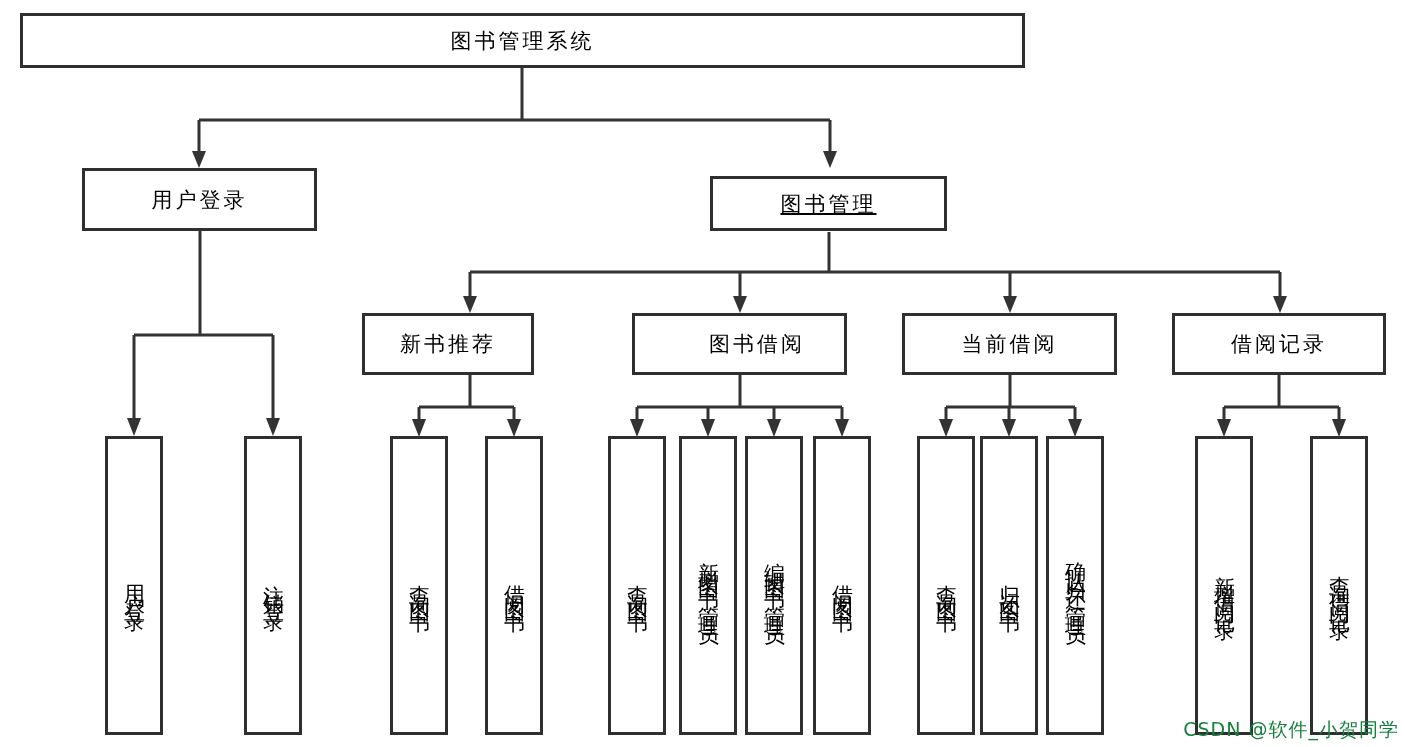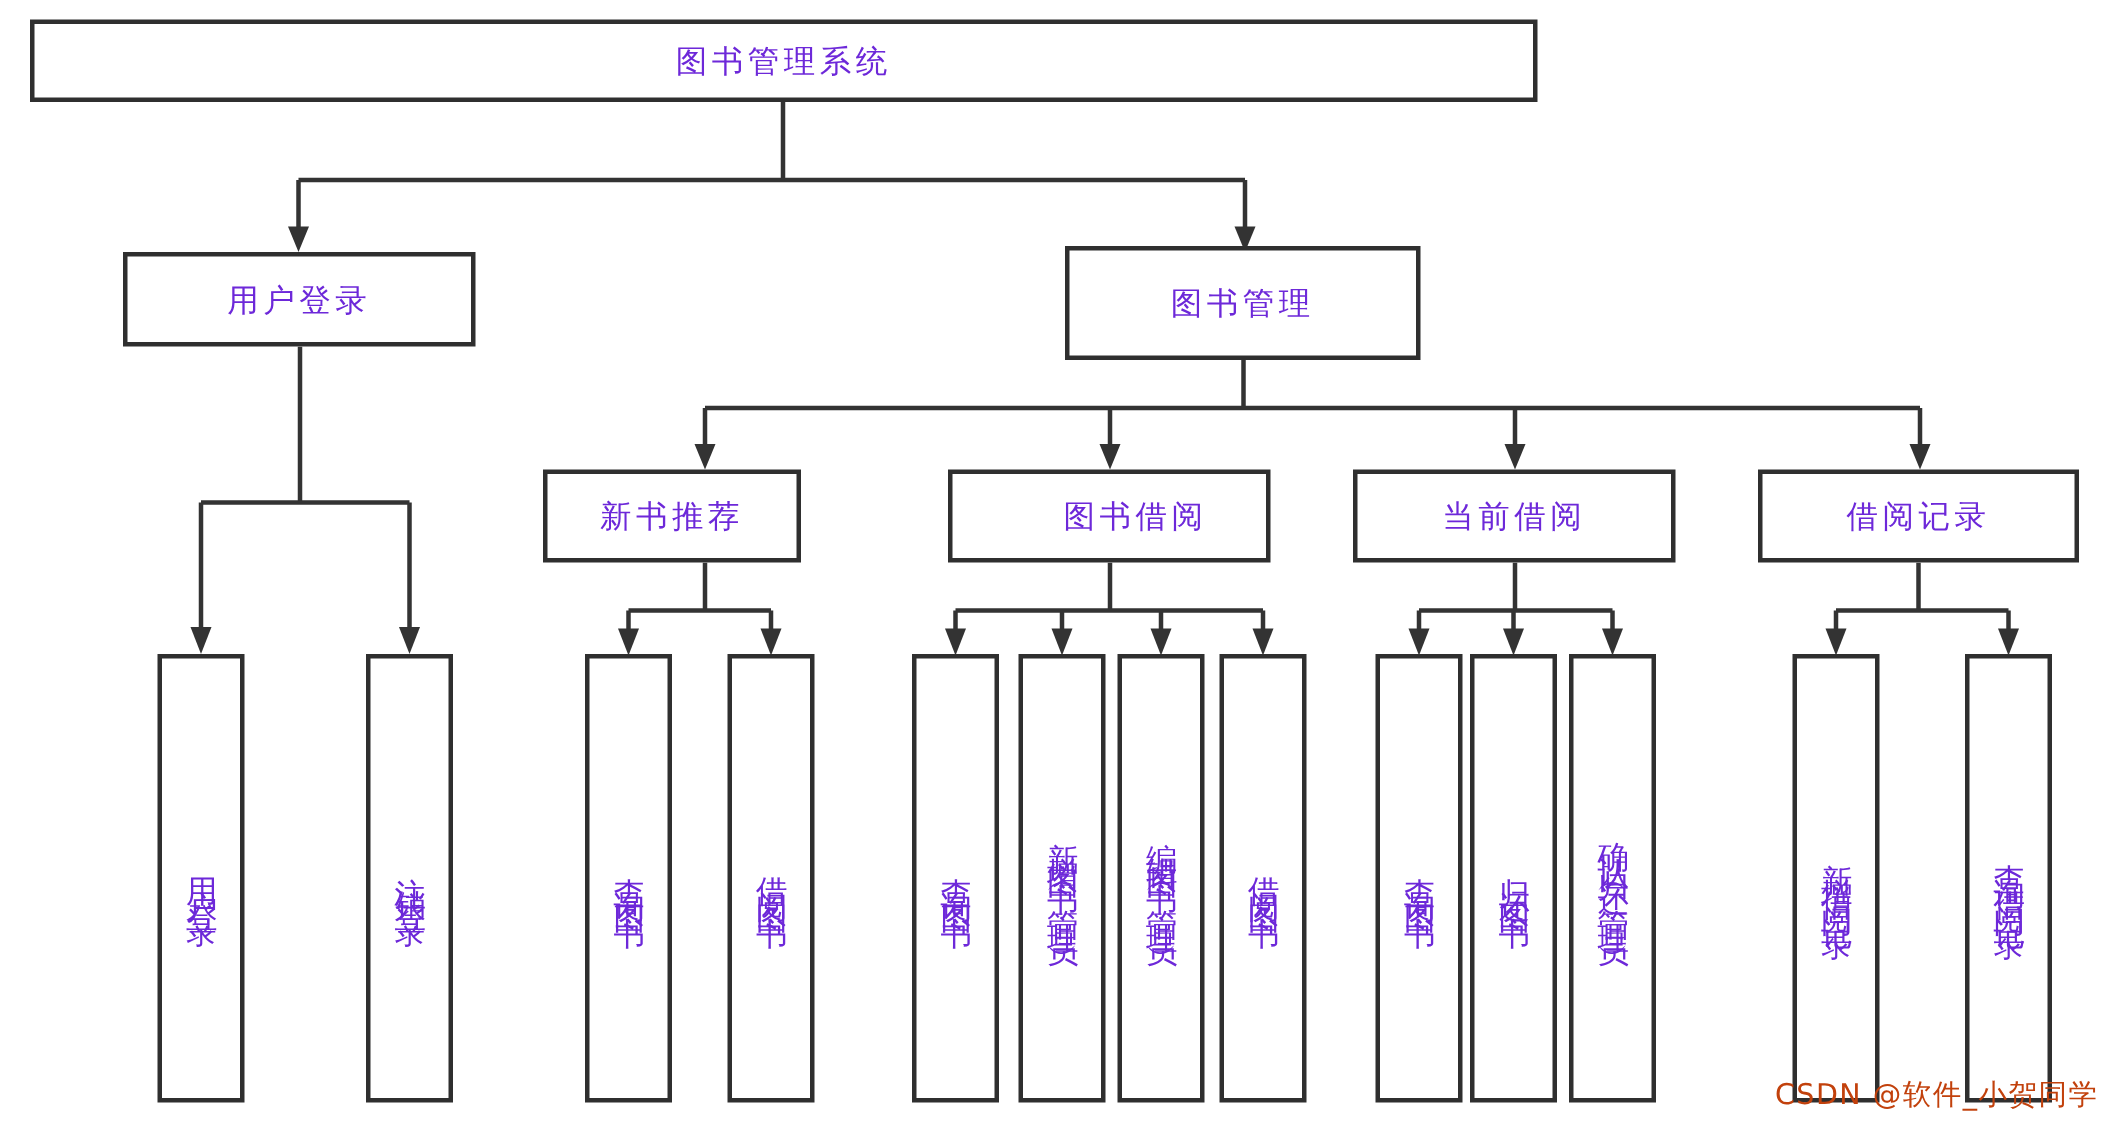--- a/index.html
+++ b/index.html
@@ -20,41 +20,41 @@
   .wires path { stroke: #333333; stroke-width: 3; fill: none; }
   .wires polygon { fill: #333333; stroke: none; }
   .box {
     position: absolute;
     box-sizing: border-box;
     border: 3px solid #2f2f2f;
     background: #ffffff;
     display: flex;
     align-items: center;
     justify-content: center;
-    color: #6d28d9;
+    color: #000000;
     z-index: 1;
   }
   .hlabel {
     font-size: 21px;
     letter-spacing: 3px;
     white-space: nowrap;
   }
   .vtext {
     writing-mode: vertical-rl;
     text-orientation: mixed;
     font-size: 21px;
     letter-spacing: 9px;
     line-height: 1;
     white-space: nowrap;
   }
   
   .n-root      { left: 20px;   top: 13px;  width: 1005px; height: 55px; }
   
   .n-login     { left: 82px;   top: 168px; width: 235px; height: 63px; }
-  .n-mgmt      { left: 710px;  top: 164px; width: 237px; height: 76px; }
+  .n-mgmt      { left: 710px;  top: 176px; width: 237px; height: 55px; text-decoration: underline; }
   
   .n-recommend { left: 362px;  top: 313px; width: 172px; height: 62px; }
   .n-borrow    { left: 632px;  top: 313px; width: 215px; height: 62px; padding-left: 35px; }
   .n-current   { left: 902px;  top: 313px; width: 215px; height: 62px; align-items: center; }
   .n-records   { left: 1172px; top: 313px; width: 214px; height: 62px; }
   
   .leaf { top: 436px; width: 58px; height: 299px; }
   .l-login-0   { left: 105px; }
   .l-login-1   { left: 244px; }
   .l-rec-0     { left: 390px; }
@@ -67,21 +67,21 @@
   .l-cur-1     { left: 980px; }
   .l-cur-2     { left: 1046px; }
   .l-rcd-0     { left: 1195px; }
   .l-rcd-1     { left: 1310px; }
   .watermark {
     position: absolute;
     right: 6px;
     bottom: 4px;
     z-index: 5;
     font-size: 19px;
-    color: #c2410c;
+    color: #15803d;
     letter-spacing: 1px;
     white-space: nowrap;
   }
 </style>
 </head>
 <body>
 
 <div class="stage">
 
   <svg class="wires" viewBox="0 0 1405 747" xmlns="http://www.w3.org/2000/svg">

